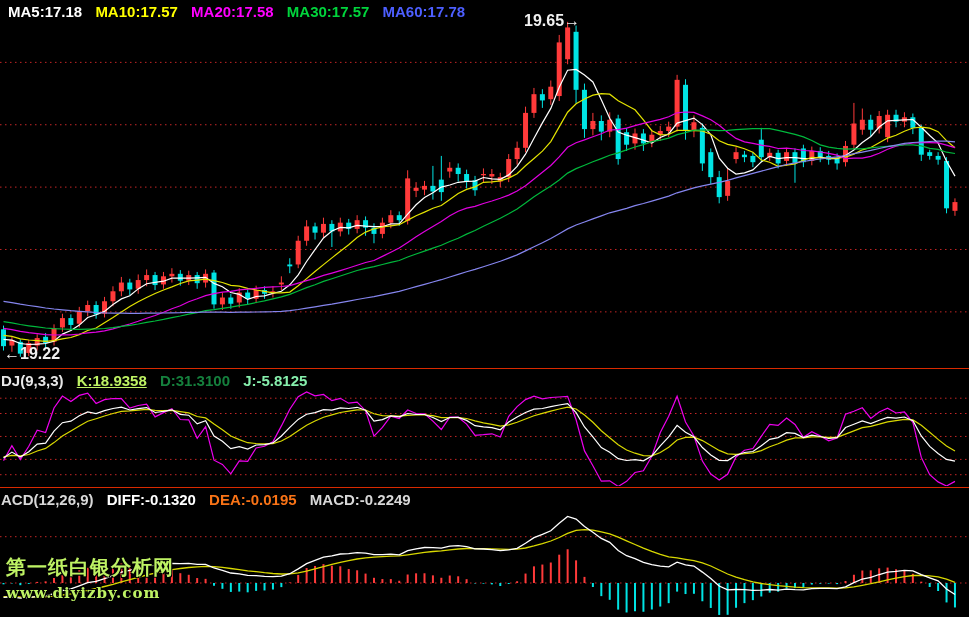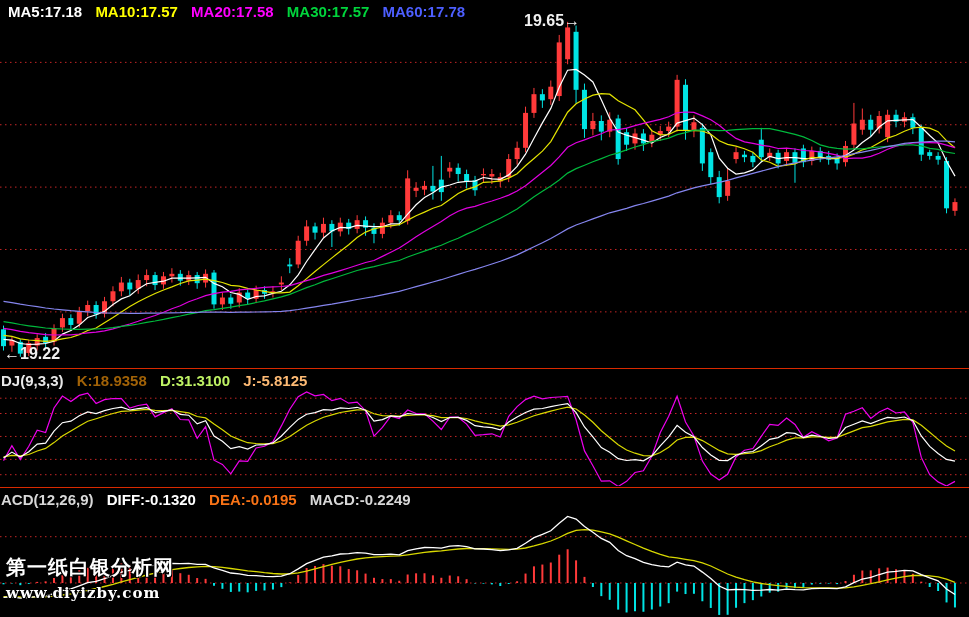--- a/index.html
+++ b/index.html
@@ -7,21 +7,21 @@
           font-family:"Liberation Sans",sans-serif;}
   #chart-root{position:absolute;left:0;top:0;width:969px;height:617px;z-index:1;}
   .hdr{position:absolute;z-index:3;font-size:15px;font-weight:600;letter-spacing:0;white-space:nowrap;}
   .hdr span{margin-right:9px;}
   #ma-header{left:8px;top:3px;}
   #kdj-header{left:1px;top:372px;}
   #macd-header{left:1px;top:491px;}
   .anno{position:absolute;z-index:3;color:#f0f0f0;font-size:16px;font-weight:700;white-space:nowrap;}
   #peak-anno{left:524px;top:12px;}
   #low-anno{left:4px;top:345px;}
-  #watermark{position:absolute;left:6px;top:554px;z-index:4;color:#ffffff;
+  #watermark{position:absolute;left:6px;top:554px;z-index:4;color:#bef264;
              font-family:"DejaVu Serif","Liberation Serif",serif;
              text-shadow:1px 1px 0 #000,-1px -1px 0 #000,1px -1px 0 #000,-1px 1px 0 #000;}
   #watermark .wm1{font-size:20px;font-weight:700;letter-spacing:1px;}
   #watermark .wm2{font-size:15px;font-weight:700;letter-spacing:1px;margin-top:3px;}
 </style>
 </head>
 <body>
 
 <div id="screen">
 
@@ -429,23 +429,23 @@
     <span style="color: rgb(255, 0, 255);">MA20:17.58</span>
     <span style="color: rgb(0, 213, 60);">MA30:17.57</span>
     <span style="color: rgb(77, 95, 255);">MA60:17.78</span>
   </div>
 
   <div id="peak-anno" class="anno">19.65→</div>
   <div id="low-anno" class="anno">←19.22</div>
 
   <div id="kdj-header" class="hdr">
     <span style="color: rgb(232, 232, 232);">DJ(9,3,3)</span>
-    <span style="color: #a16207;">K:18.9358</span>
-    <span style="color: #bef264;">D:31.3100</span>
-    <span style="color: #fdba74;">J:-5.8125</span>
+    <span style="color: #bef264; text-decoration: underline;">K:18.9358</span>
+    <span style="color: #15803d;">D:31.3100</span>
+    <span style="color: #86efac;">J:-5.8125</span>
   </div>
 
   <div id="macd-header" class="hdr">
     <span style="color: rgb(216, 216, 216);">ACD(12,26,9)</span>
     <span style="color: rgb(255, 255, 255);">DIFF:-0.1320</span>
     <span style="color: #f97316;">DEA:-0.0195</span>
     <span style="color: rgb(216, 216, 216);">MACD:-0.2249</span>
   </div>
 
   <div id="watermark">

